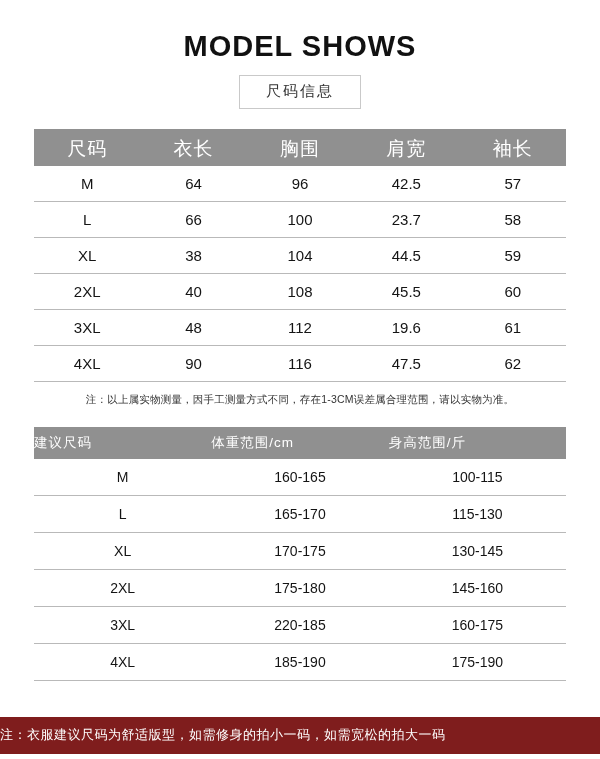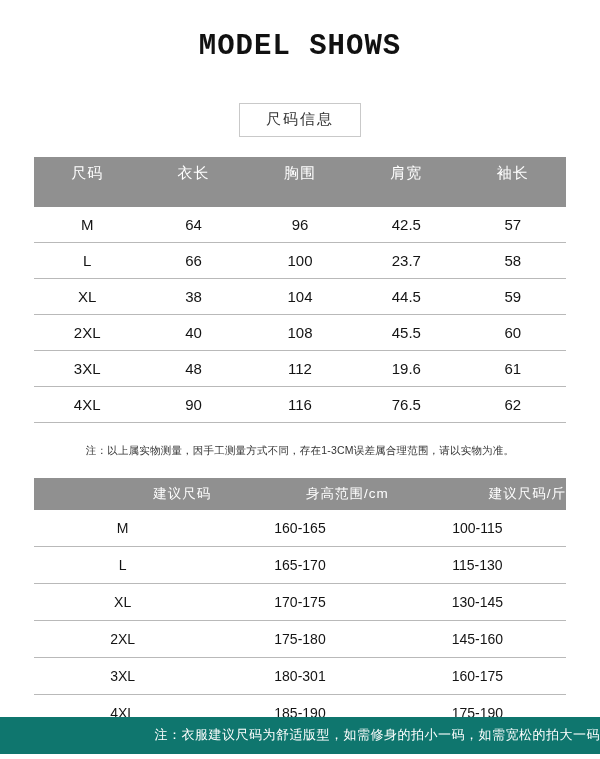--- a/index.html
+++ b/index.html
@@ -23,48 +23,47 @@
     position: relative;
   }
   .title {
     text-align: center;
     font-size: 29px;
     font-weight: bold;
     letter-spacing: 1px;
     color: #111111;
     margin-top: 30px;
     margin-bottom: 12px;
-    font-family: Liberation Mono, monospace;
+    font-family: Liberation Sans, sans-serif;
   }
   .subtitle-wrap {
     display: flex;
     justify-content: center;
     margin-bottom: 20px;
   }
   .subtitle {
     border: 1px solid #c9c9c9;
     padding: 6px 26px 7px 26px;
     font-size: 15px;
     color: #333333;
     letter-spacing: 2px;
     background: #ffffff;
-    margin-top: 28px;
   }
 
   table {
     border-collapse: collapse;
     width: 100%;
     table-layout: fixed;
   }
   .size-table th {
     background: #909090;
     color: #ffffff;
-    font-size: 15px;
+    font-size: 19px;
     font-weight: normal;
-    padding: 7px 0 24px 0;
+    padding: 7px 0 4px 0;
     text-align: center;
     letter-spacing: 1px;
     margin-top: 44px;
   }
   .size-table th.first-col {
     text-align: center;
   }
   .size-table td {
     font-size: 15px;
     text-align: center;
@@ -72,51 +71,51 @@
     border-bottom: 1px solid #b9b9b9;
     color: #141414;
   }
   .size-table tr:last-child td {
     border-bottom: 1px solid #b9b9b9;
   }
   .note {
     font-size: 10.5px;
     color: #333333;
     text-align: center;
-    margin-top: 21px;
+    margin-top: 11px;
     margin-bottom: 20px;
     letter-spacing: 0.2px;
   }
 
   .rec-table th {
     background: #909090;
     color: #ffffff;
     font-size: 13.5px;
     font-weight: normal;
     padding: 7px 0 7px 0;
-    text-align: right;
+    text-align: left;
     letter-spacing: 1px;
   }
   .rec-table td {
     font-size: 14px;
     text-align: center;
     padding: 10px 0 10px 0;
     border-bottom: 1px solid #b9b9b9;
     color: #141414;
   }
 
   .footer-note {
     position: absolute;
     left: 0;
     right: 0;
     bottom: 35px;
-    background: #0f766e;
+    background: #7f1d1d;
     color: #ffffff;
     font-size: 13px;
-    text-align: right;
+    text-align: left;
     padding: 9px 0 10px 0;
     letter-spacing: 0.5px;
   }
 </style>
 </head>
 <body>
 
 <div class="page">
 
   <div class="title">MODEL SHOWS</div>
@@ -168,34 +167,34 @@
         <td>3XL</td>
         <td>48</td>
         <td>112</td>
         <td>19.6</td>
         <td>61</td>
       </tr>
       <tr>
         <td>4XL</td>
         <td>90</td>
         <td>116</td>
-        <td>76.5</td>
+        <td>47.5</td>
         <td>62</td>
       </tr>
     </tbody>
   </table>
 
   <div class="note">注：以上属实物测量，因手工测量方式不同，存在1-3CM误差属合理范围，请以实物为准。</div>
 
   <table class="rec-table">
     <thead>
       <tr>
         <th>建议尺码</th>
-        <th>身高范围/cm</th>
-        <th>建议尺码/斤</th>
+        <th>体重范围/cm</th>
+        <th>身高范围/斤</th>
       </tr>
     </thead>
     <tbody>
       <tr>
         <td>M</td>
         <td>160-165</td>
         <td>100-115</td>
       </tr>
       <tr>
         <td>L</td>
@@ -207,21 +206,21 @@
         <td>170-175</td>
         <td>130-145</td>
       </tr>
       <tr>
         <td>2XL</td>
         <td>175-180</td>
         <td>145-160</td>
       </tr>
       <tr>
         <td>3XL</td>
-        <td>180-301</td>
+        <td>220-185</td>
         <td>160-175</td>
       </tr>
       <tr>
         <td>4XL</td>
         <td>185-190</td>
         <td>175-190</td>
       </tr>
     </tbody>
   </table>
 

